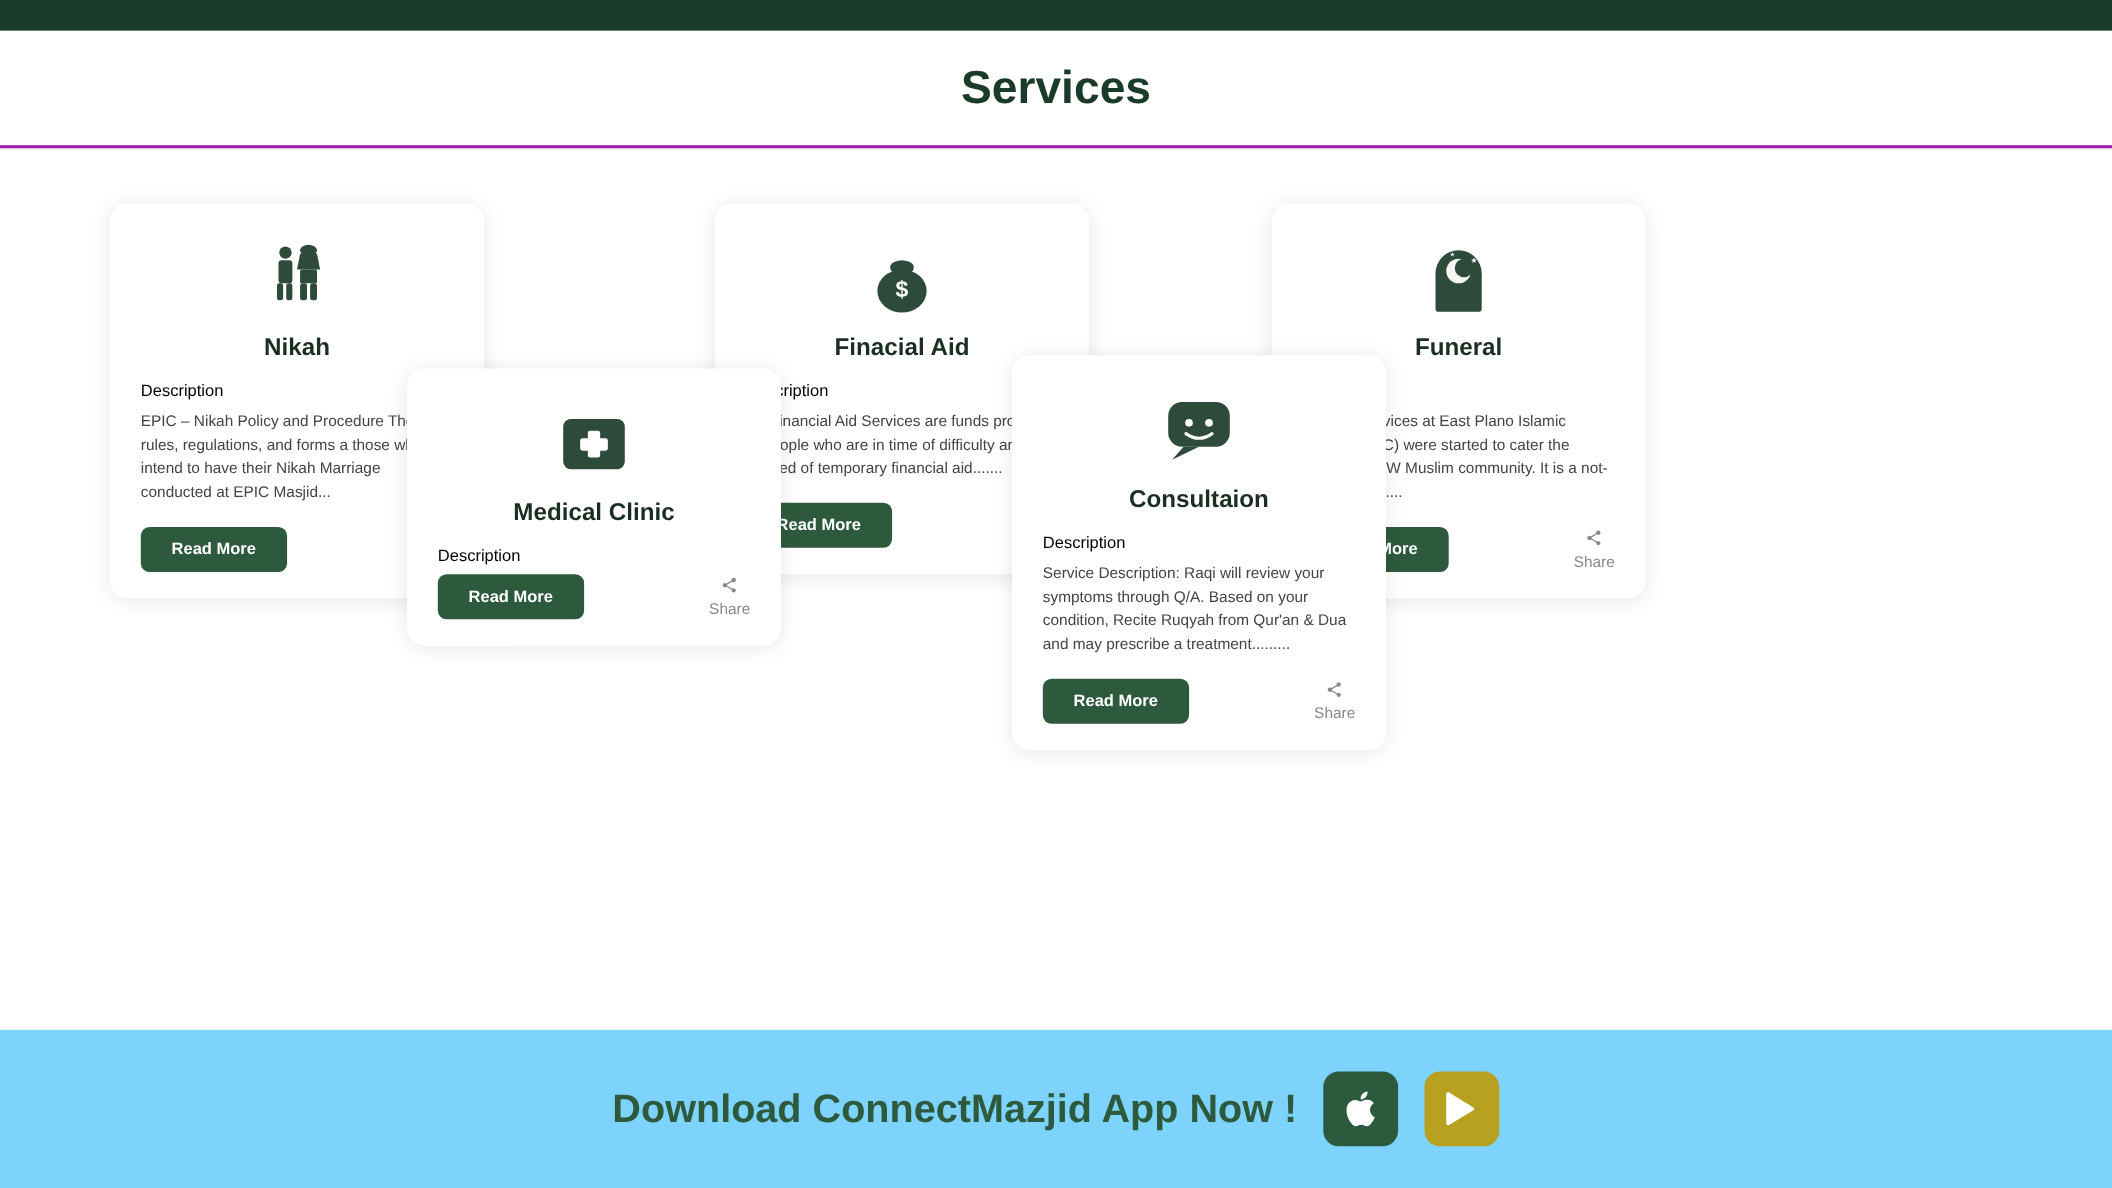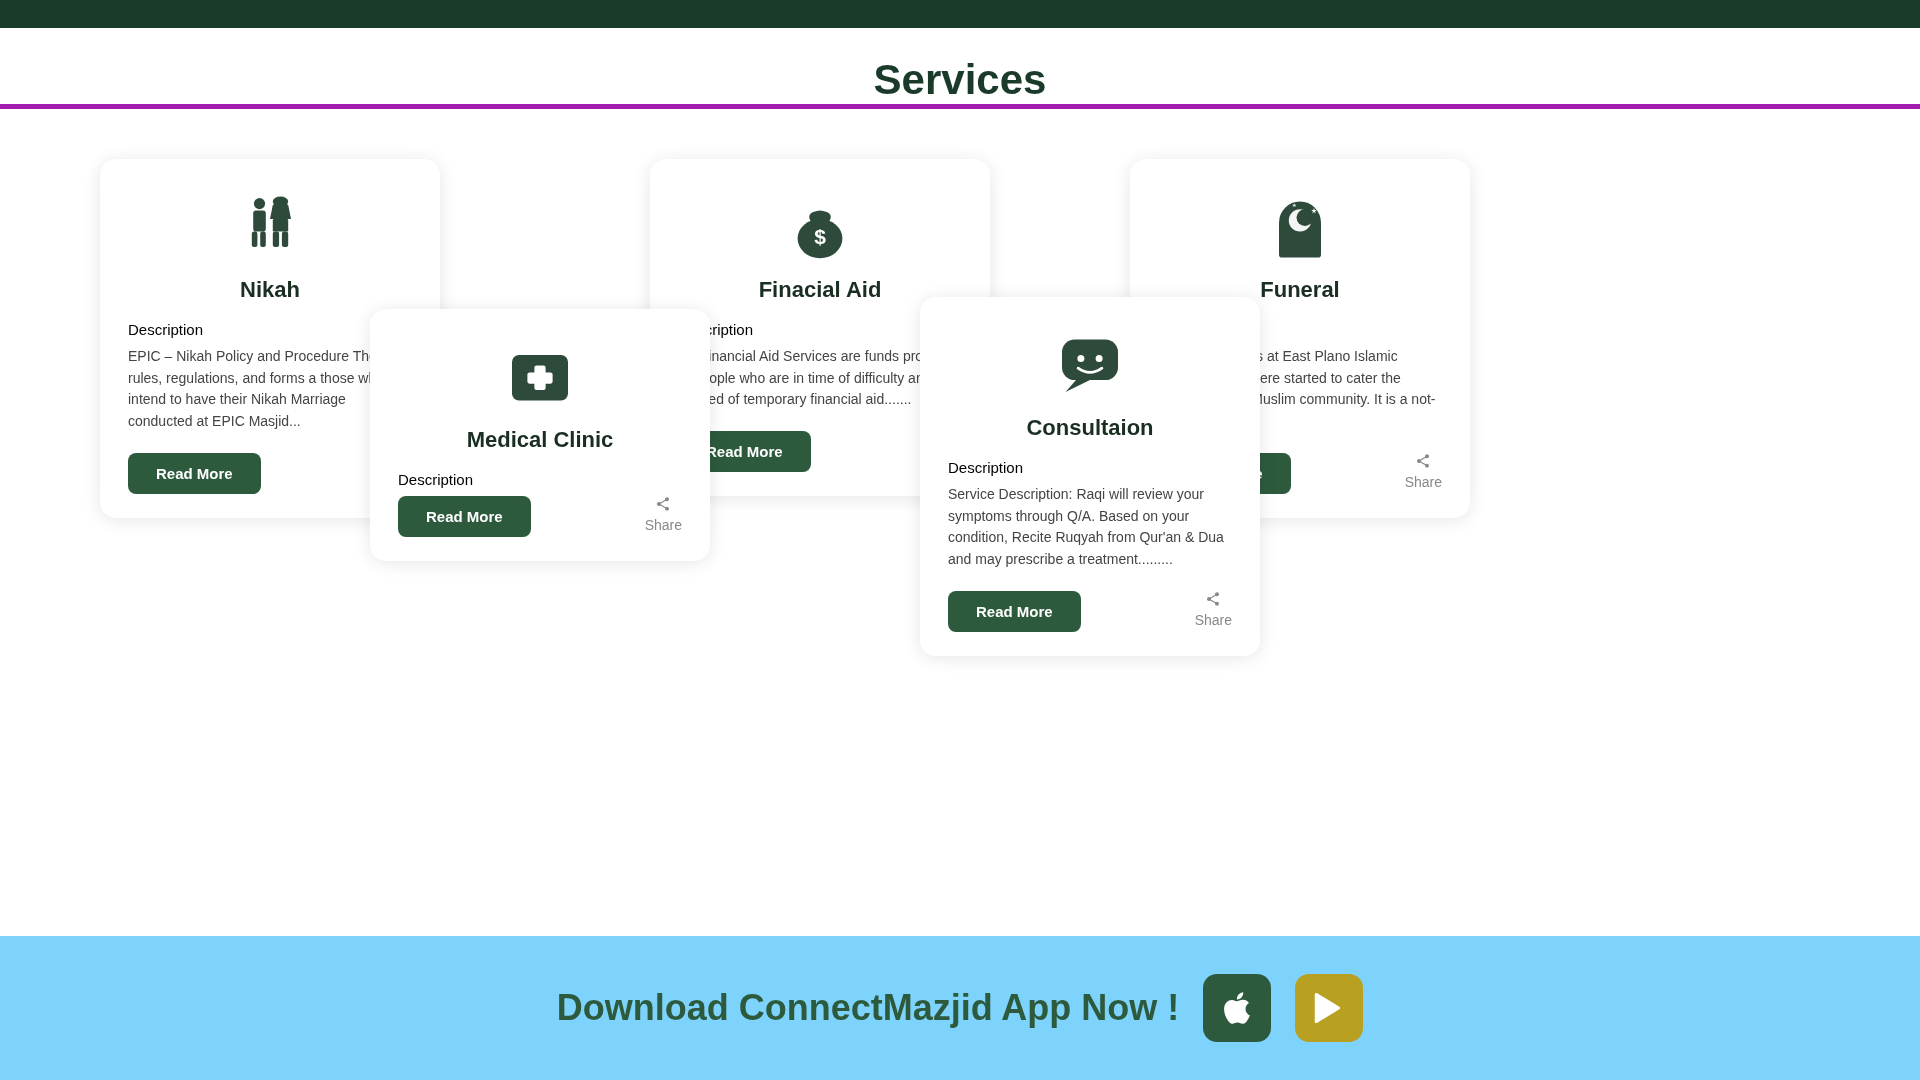--- a/index.html
+++ b/index.html
@@ -12,23 +12,23 @@
     }
 
     .top-bar {
       background: #1a3a2a;
       height: 28px;
       width: 100%;
     }
 
     .page-header {
       background: #fff;
-      padding: 28px 0 0 0;
+      padding: 28px 0 28px 0;
       text-align: center;
-      border-bottom: 5px solid #a21caf;
+      border-bottom: 3px solid #a21caf;
     }
 
     .page-title {
       font-size: 42px;
       font-weight: bold;
       color: #1a3a2a;
     }
 
     .services-section {
       background: #fff;
@@ -74,21 +74,21 @@
       z-index: 2;
     }
 
     .card-consultation {
       left: 860px;
       top: 138px;
       z-index: 5;
     }
 
     .card-funeral {
-      left: 1070px;
+      left: 1096px;
       top: 0;
       z-index: 2;
     }
 
     .card-icon {
       display: flex;
       justify-content: center;
       margin-bottom: 16px;
     }
 
@@ -115,20 +115,21 @@
 
     .card-desc-text {
       font-size: 14px;
       color: #444;
       line-height: 1.55;
       margin-bottom: 20px;
     }
 
     .card-actions {
       display: flex;
+      align-items: center;
       justify-content: space-between;
     }
 
     .btn-read-more {
       background: #2d5a3d;
       color: #fff;
       border: none;
       border-radius: 8px;
       padding: 12px 28px;
       font-size: 15px;

